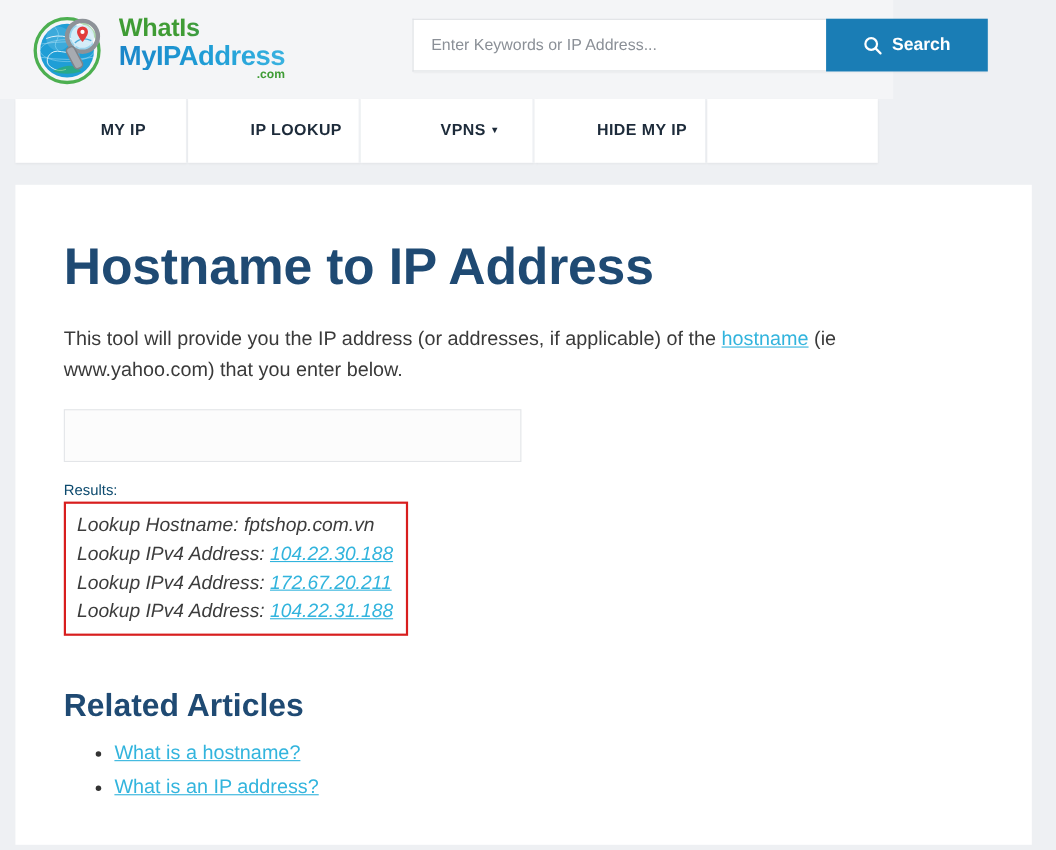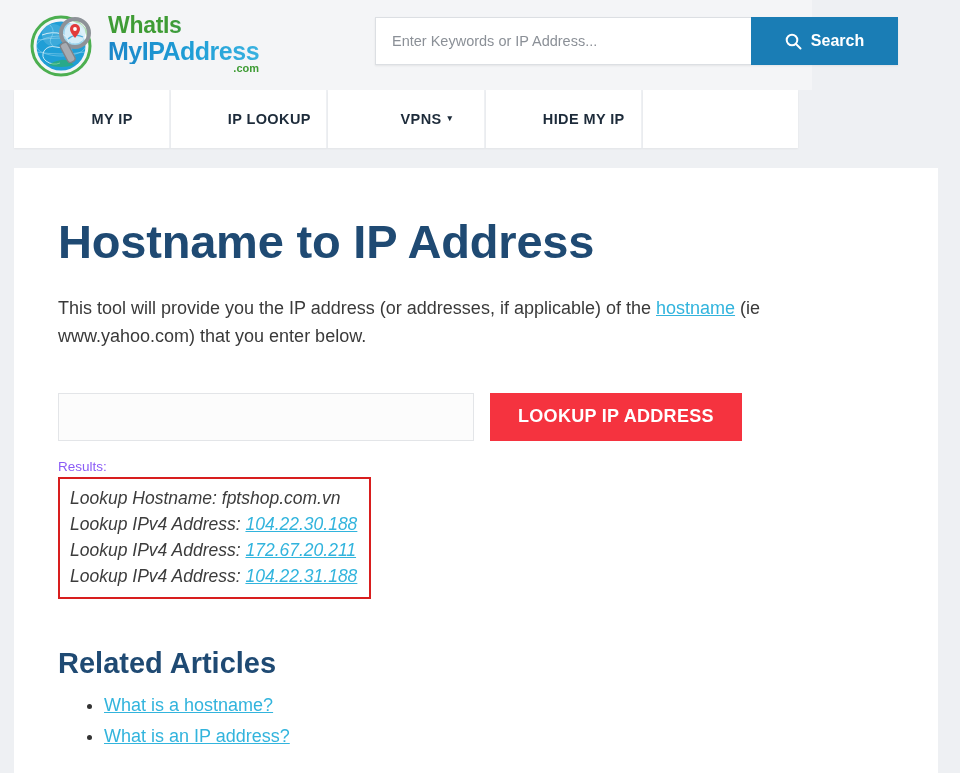--- a/index.html
+++ b/index.html
@@ -176,21 +176,21 @@
     color: #1f4a73;
     letter-spacing: -0.2px;
     margin-bottom: 26px;
   }
 
   p.intro {
     font-size: 18px;
     line-height: 1.55;
     color: #3a3a3a;
     max-width: 830px;
-    margin-bottom: 42px;
+    margin-bottom: 21px;
   }
 
   a.link {
     color: #32b4dd;
     text-decoration: underline;
   }
 
   .form-row {
     display: flex;
     align-items: stretch;
@@ -217,21 +217,21 @@
     border: none;
     font-size: 18px;
     font-weight: bold;
     letter-spacing: 0.3px;
     font-family: "Liberation Sans", sans-serif;
     cursor: pointer;
   }
 
   .results-label {
     font-size: 13.5px;
-    color: #8b5cf6;
+    color: #0c4a6e;
     margin-bottom: 3px;
   }
 
   .results-box {
     display: inline-block;
     border: 2px solid #d81e1e;
     padding: 6px 12px 8px 10px;
     background: #fff;
   }
 
@@ -339,21 +339,20 @@
   <div class="card">
 
     <h1 class="page-title">Hostname to IP Address</h1>
 
     <p class="intro">
       <span>This tool will provide you the IP address (or addresses, if applicable) of the </span><a class="link" href="#">hostname</a><span> (ie www.yahoo.com) that you enter below.</span>
     </p>
 
     <div class="form-row">
       <input class="host-input" type="text" placeholder="" style="">
-      <button class="lookup-btn">LOOKUP IP ADDRESS</button>
     </div>
 
     <div class="results-label">Results:</div>
 
     <div class="results-box">
       <div class="result-line">
         <span>Lookup Hostname: </span><span>fptshop.com.vn</span>
       </div>
       <div class="result-line">
         <span>Lookup IPv4 Address: </span><a class="link" href="#">104.22.30.188</a>

